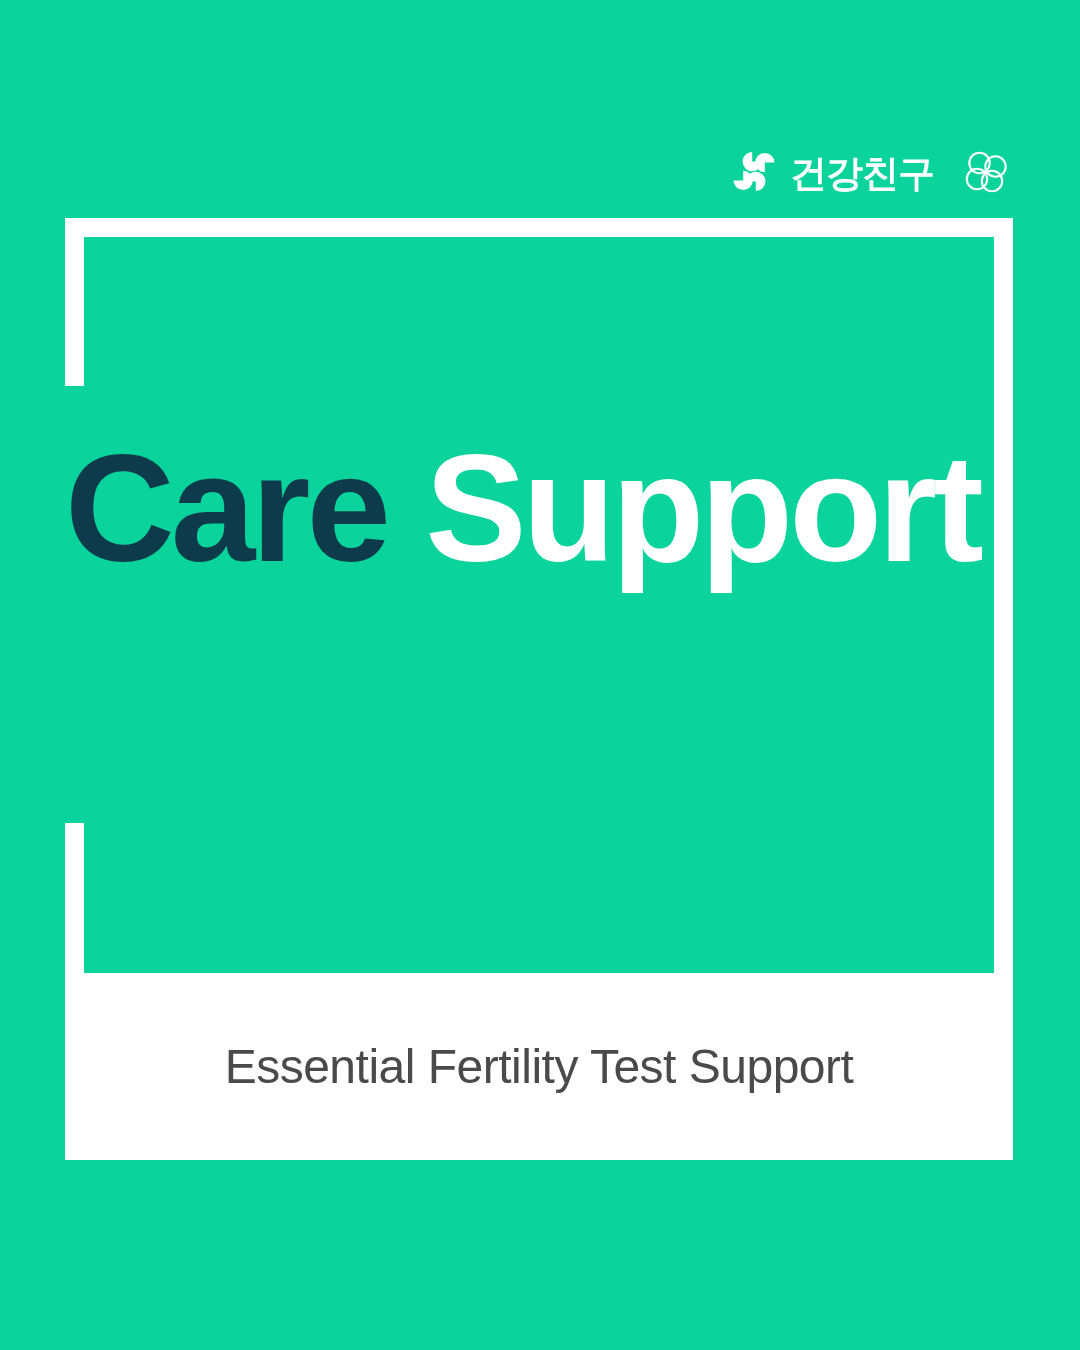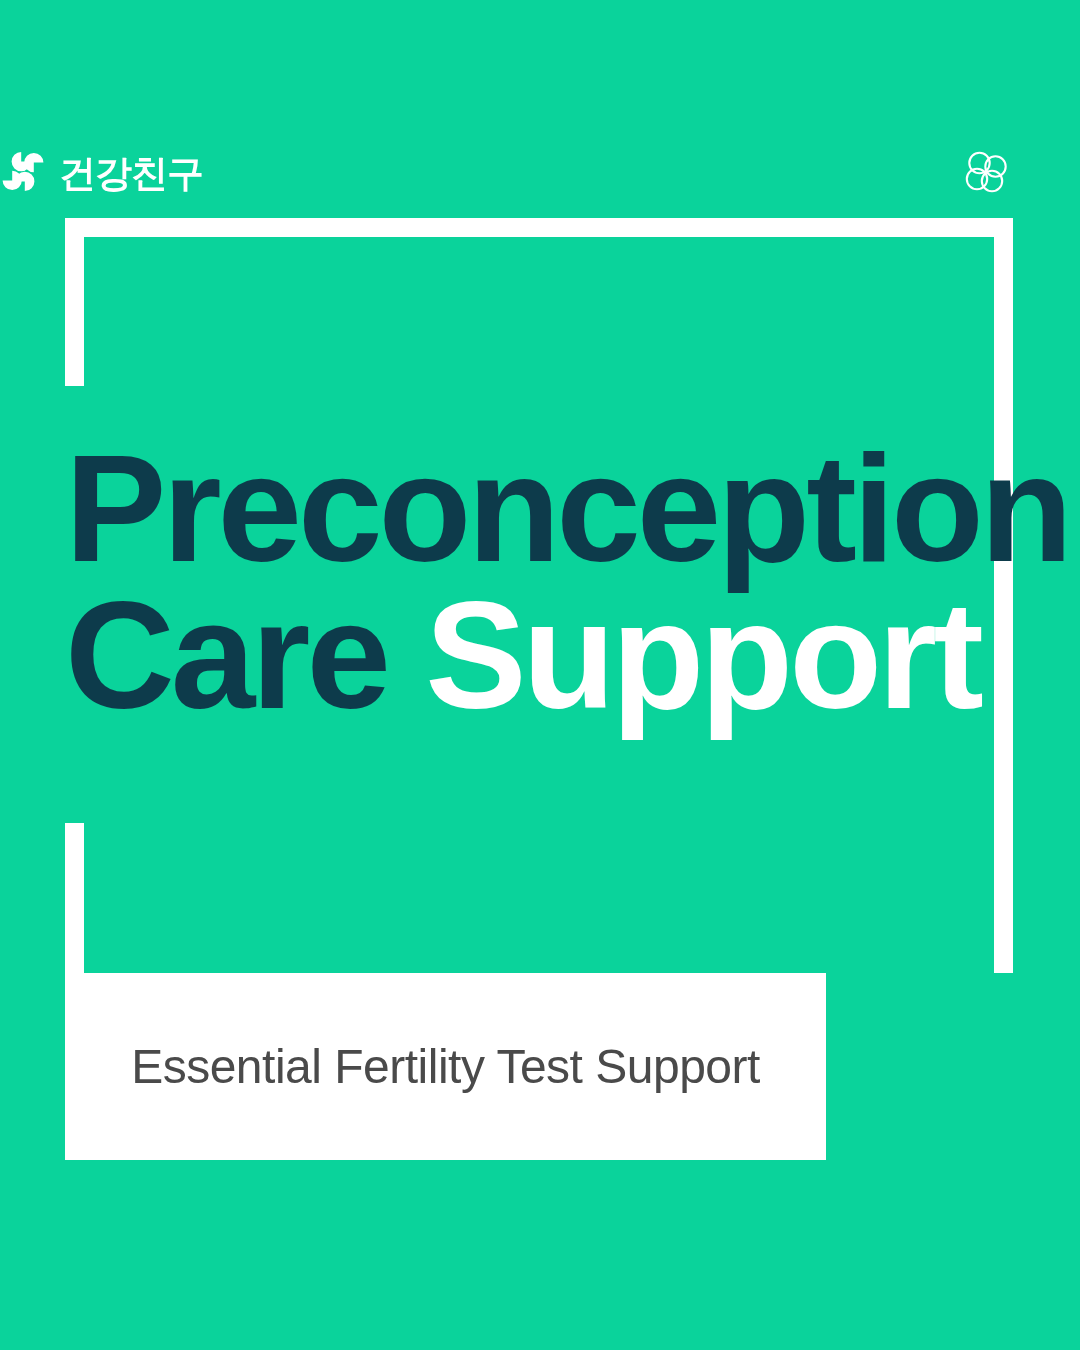--- a/index.html
+++ b/index.html
@@ -14,21 +14,21 @@
     position:relative;
     width:1080px; height:1350px;
     background:#0ad39b;
   }
 
   
   .logo-bar {
     position:absolute;
     top:150px; left:0; right:0;
     display:flex;
-    justify-content:space-between;
+    justify-content:flex-end;
     align-items:center;
     padding-right:68px;
     gap:30px;
   }
   .logo-group { display:flex; align-items:center; gap:13px; }
   .logo-text {
     color:#ffffff;
     font-size:37px;
     font-weight:bold;
     letter-spacing:-1px;
@@ -74,21 +74,21 @@
     letter-spacing:-4px;
   }
   .headline .ln { display:block; white-space:nowrap; }
   .t-dark  { color:#0d3b4b; }
   .t-white { color:#ffffff;margin-top:30px; }
 
   
   .panel {
     position:absolute;
     left:65px; top:973px;
-    width:761px; height:187px;
+    width:948px; height:187px;
     background:#ffffff;
     display:flex;
     flex-direction:column;
     align-items:center;
     justify-content:center;
     gap:6px;
   }
   .panel-line1 {
     color:#4a4a4a;
     font-size:48px;
@@ -142,21 +142,20 @@
     </div>
 
   </div>
 
   <div class="frame-top"></div>
   <div class="frame-right"></div>
   <div class="frame-left-top"></div>
   <div class="frame-left-bottom"></div>
 
   <div class="headline">
-    <span class="ln t-dark">Preconception</span>
     <span class="ln"><span class="t-dark">Care</span><span class="t-white"> </span><span class="t-white">Support</span></span>
   </div>
 
   <div class="panel">
     <div class="panel-line1">Essential Fertility Test Support</div>
   </div>
 
 </div>
 
 </body></html>

